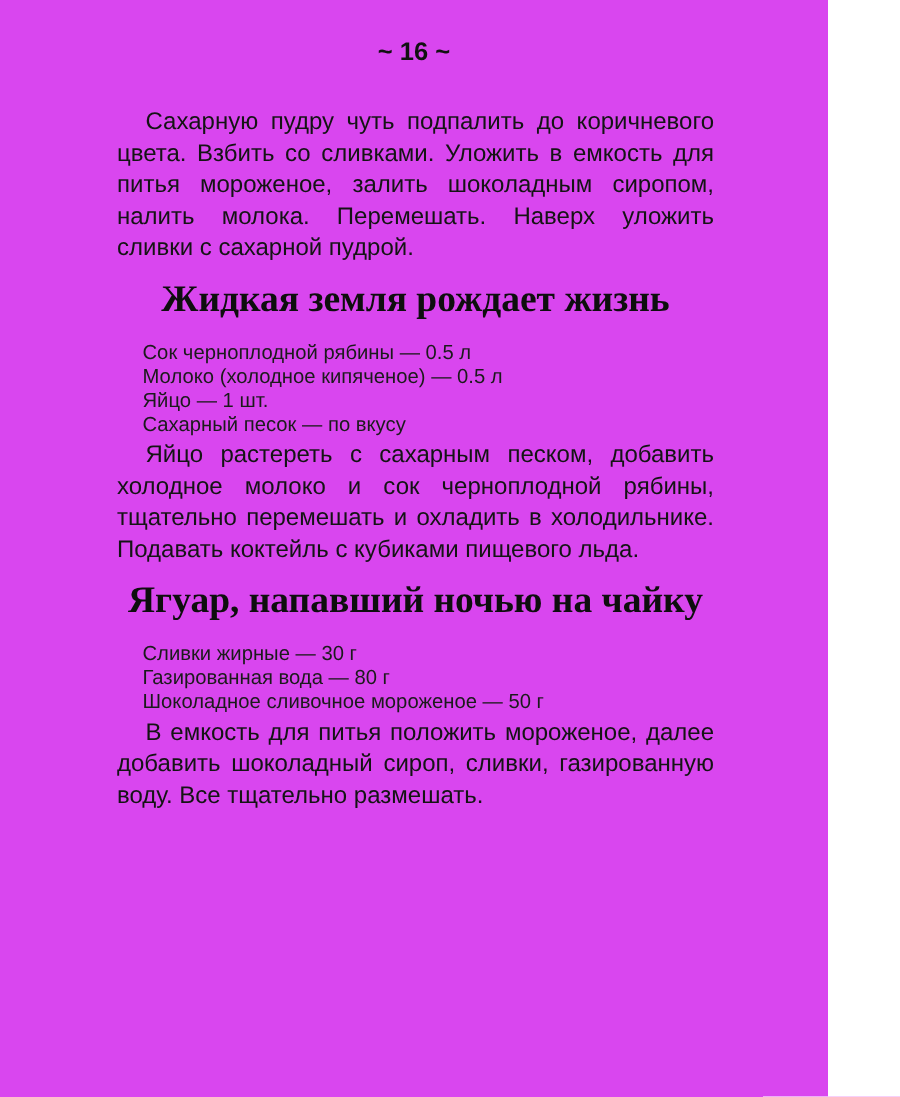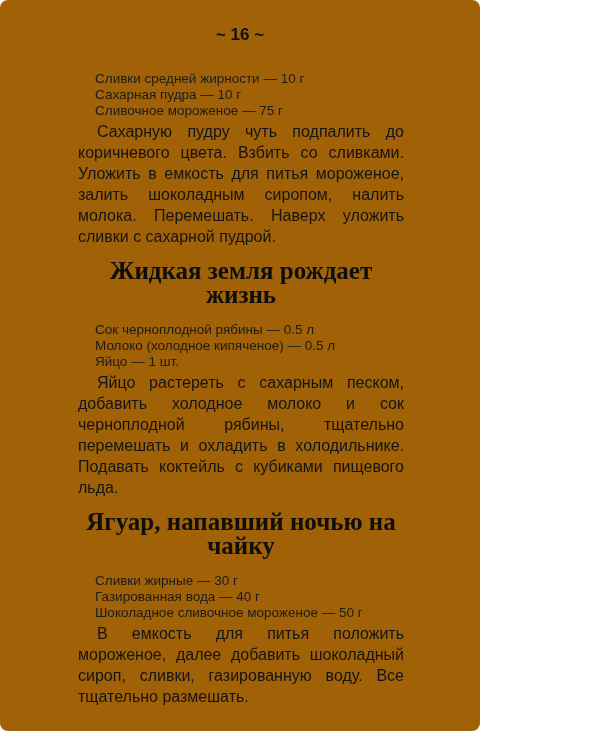--- a/index.html
+++ b/index.html
@@ -2,27 +2,26 @@
 <html lang="ru"><head>
 <meta charset="utf-8">
 <style>
   html, body {
     margin: 0;
     padding: 0;
     background: #ffffff;
   }
   .page {
     position: relative;
-    width: 480px;
+    width: 552px;
     height: 731px;
-    background: #a16207;
+    background: #d946ef;
     color: #161616;
     overflow: hidden;
     box-sizing: border-box;
-    border-radius: 8px;
   }
   .pagenum {
     padding-top: 24px;
     text-align: center;
     font-family: "Liberation Sans", sans-serif;
     font-weight: 700;
     font-size: 17px;
     line-height: 21px;
     color: #111111;
   }
@@ -71,42 +70,38 @@
 </head>
 <body>
 
 <div class="page">
 
   <div class="pagenum">~ 16 ~</div>
 
   <div class="content">
 
     <section class="recipe first-block">
-      <div class="ingredients">
-        <div class="ingredient-line">Сливки средней жирности — 10 г</div>
-        <div class="ingredient-line">Сахарная пудра — 10 г</div>
-        <div class="ingredient-line">Сливочное мороженое — 75 г</div>
-      </div>
       <p class="instructions">Сахарную пудру чуть подпалить до коричневого цвета. Взбить со сливками. Уложить в емкость для питья мороженое, залить шоколадным сиропом, налить молока. Перемешать. Наверх уложить сливки с сахарной пудрой.</p>
     </section>
 
     <section class="recipe">
       <h2 class="recipe-title">Жидкая земля рождает жизнь</h2>
       <div class="ingredients">
         <div class="ingredient-line">Сок черноплодной рябины — 0.5 л</div>
         <div class="ingredient-line">Молоко (холодное кипяченое) — 0.5 л</div>
         <div class="ingredient-line">Яйцо — 1 шт.</div>
+        <div class="ingredient-line">Сахарный песок — по вкусу</div>
       </div>
       <p class="instructions">Яйцо растереть с сахарным песком, добавить холодное молоко и сок черноплодной рябины, тщательно перемешать и охладить в холодильнике. Подавать коктейль с кубиками пищевого льда.</p>
     </section>
 
     <section class="recipe">
       <h2 class="recipe-title">Ягуар, напавший ночью на чайку</h2>
       <div class="ingredients">
         <div class="ingredient-line">Сливки жирные — 30 г</div>
-        <div class="ingredient-line">Газированная вода — 40 г</div>
+        <div class="ingredient-line">Газированная вода — 80 г</div>
         <div class="ingredient-line">Шоколадное сливочное мороженое — 50 г</div>
       </div>
       <p class="instructions">В емкость для питья положить мороженое, далее добавить шоколадный сироп, сливки, газированную воду. Все тщательно размешать.</p>
     </section>
 
   </div>
 </div>
 
 </body></html>

